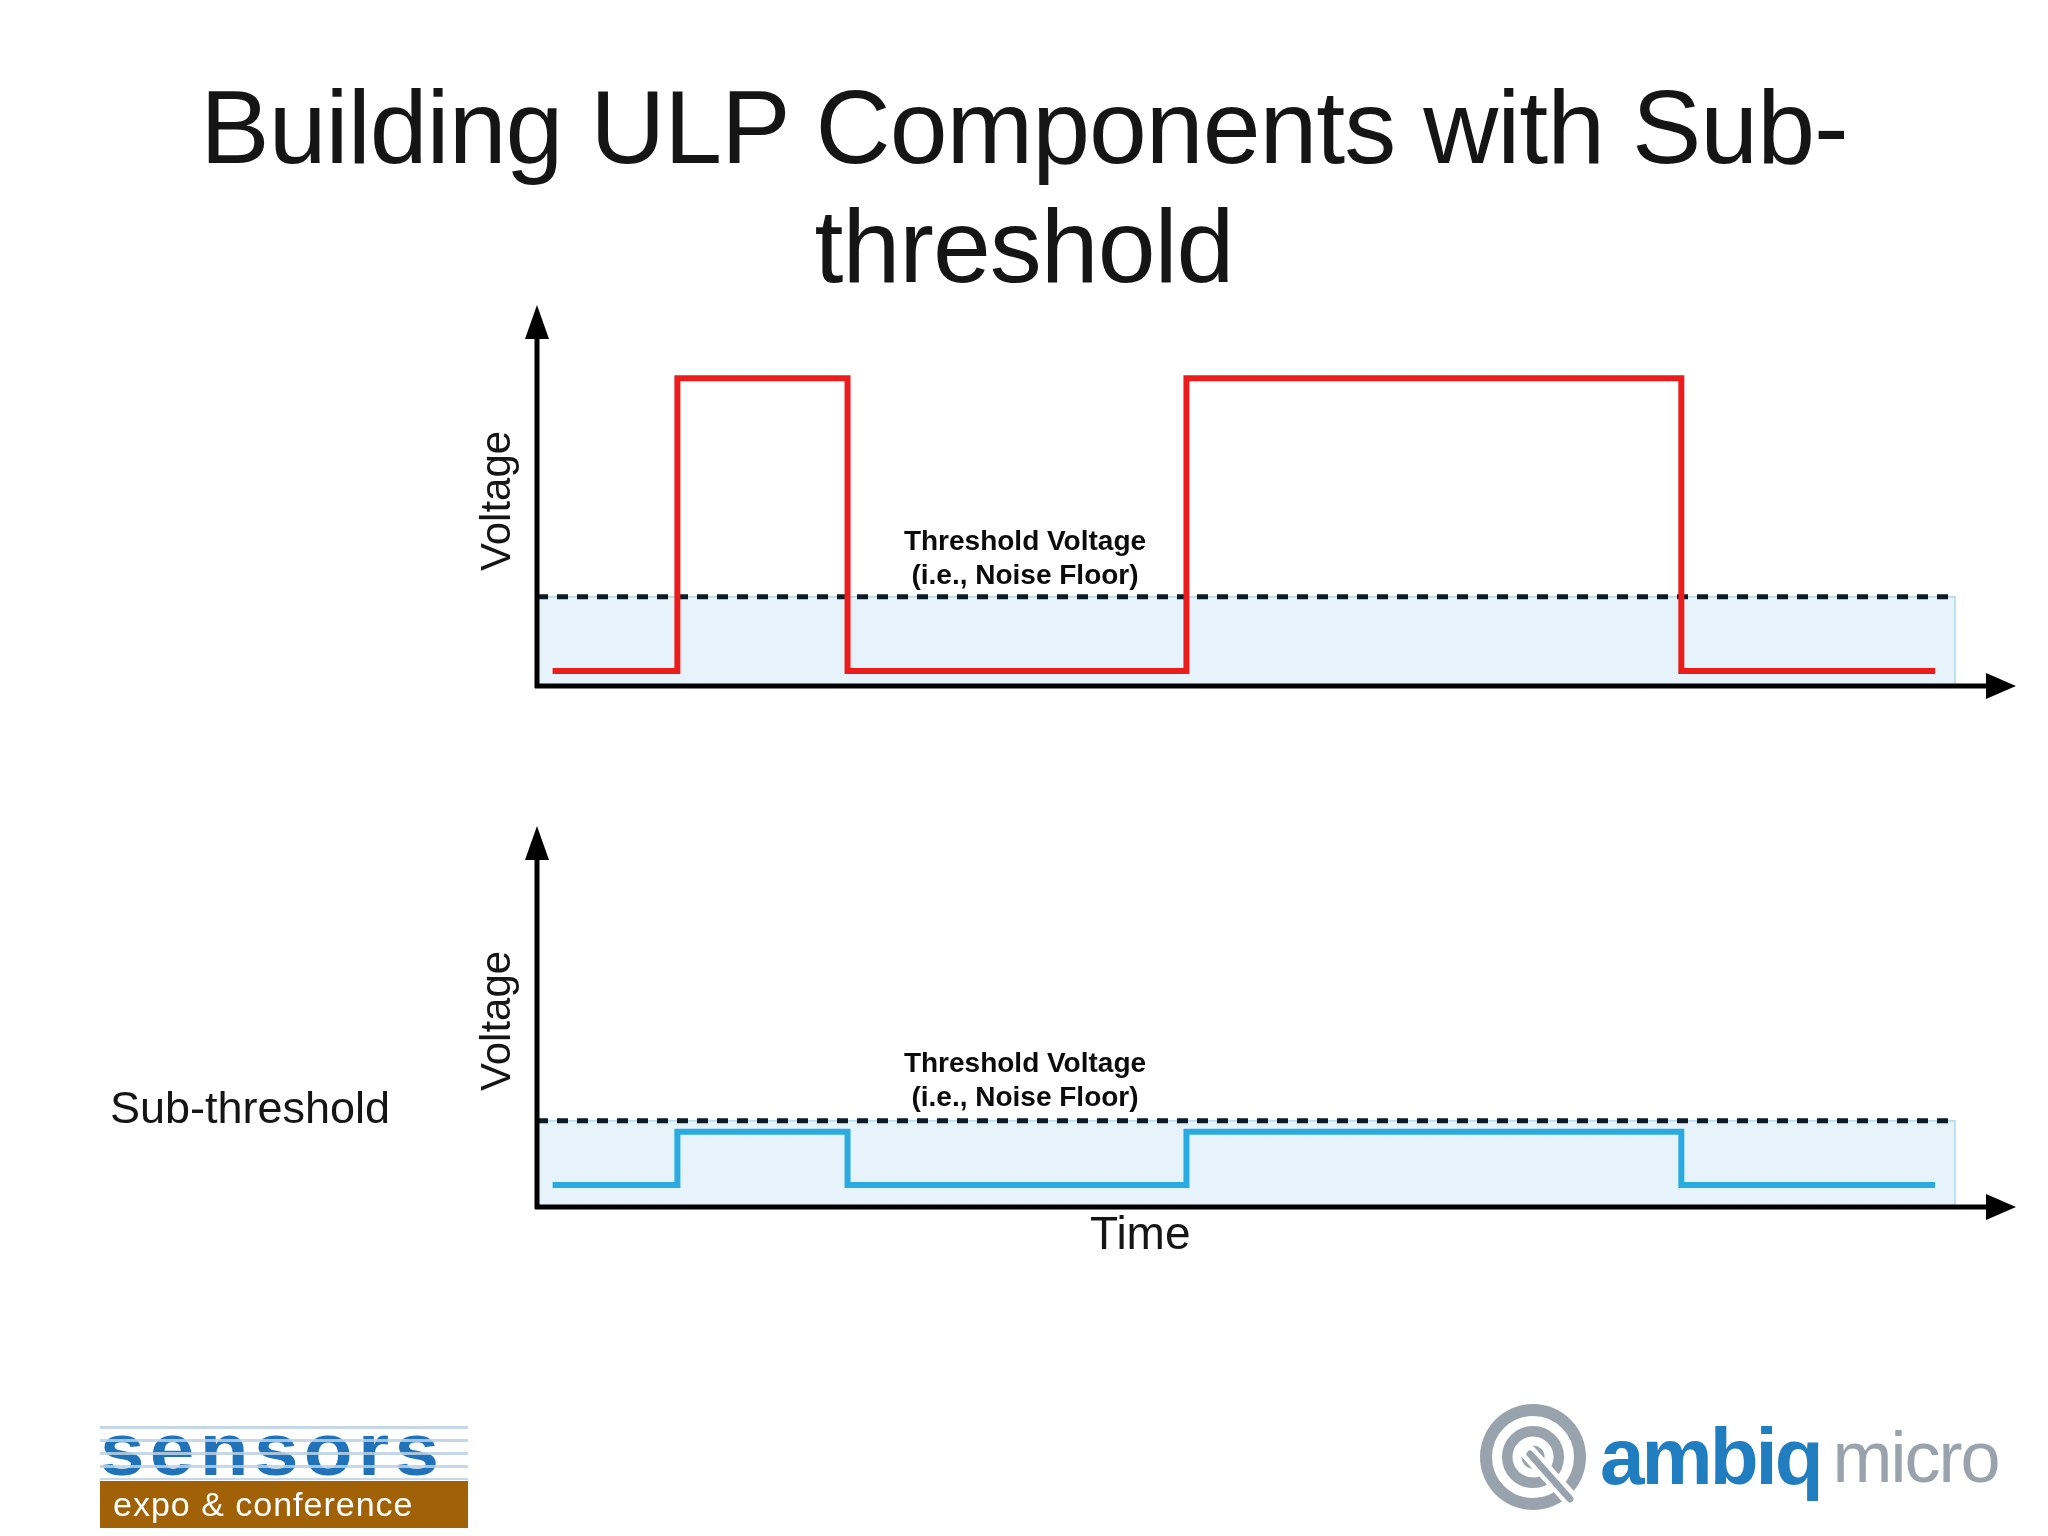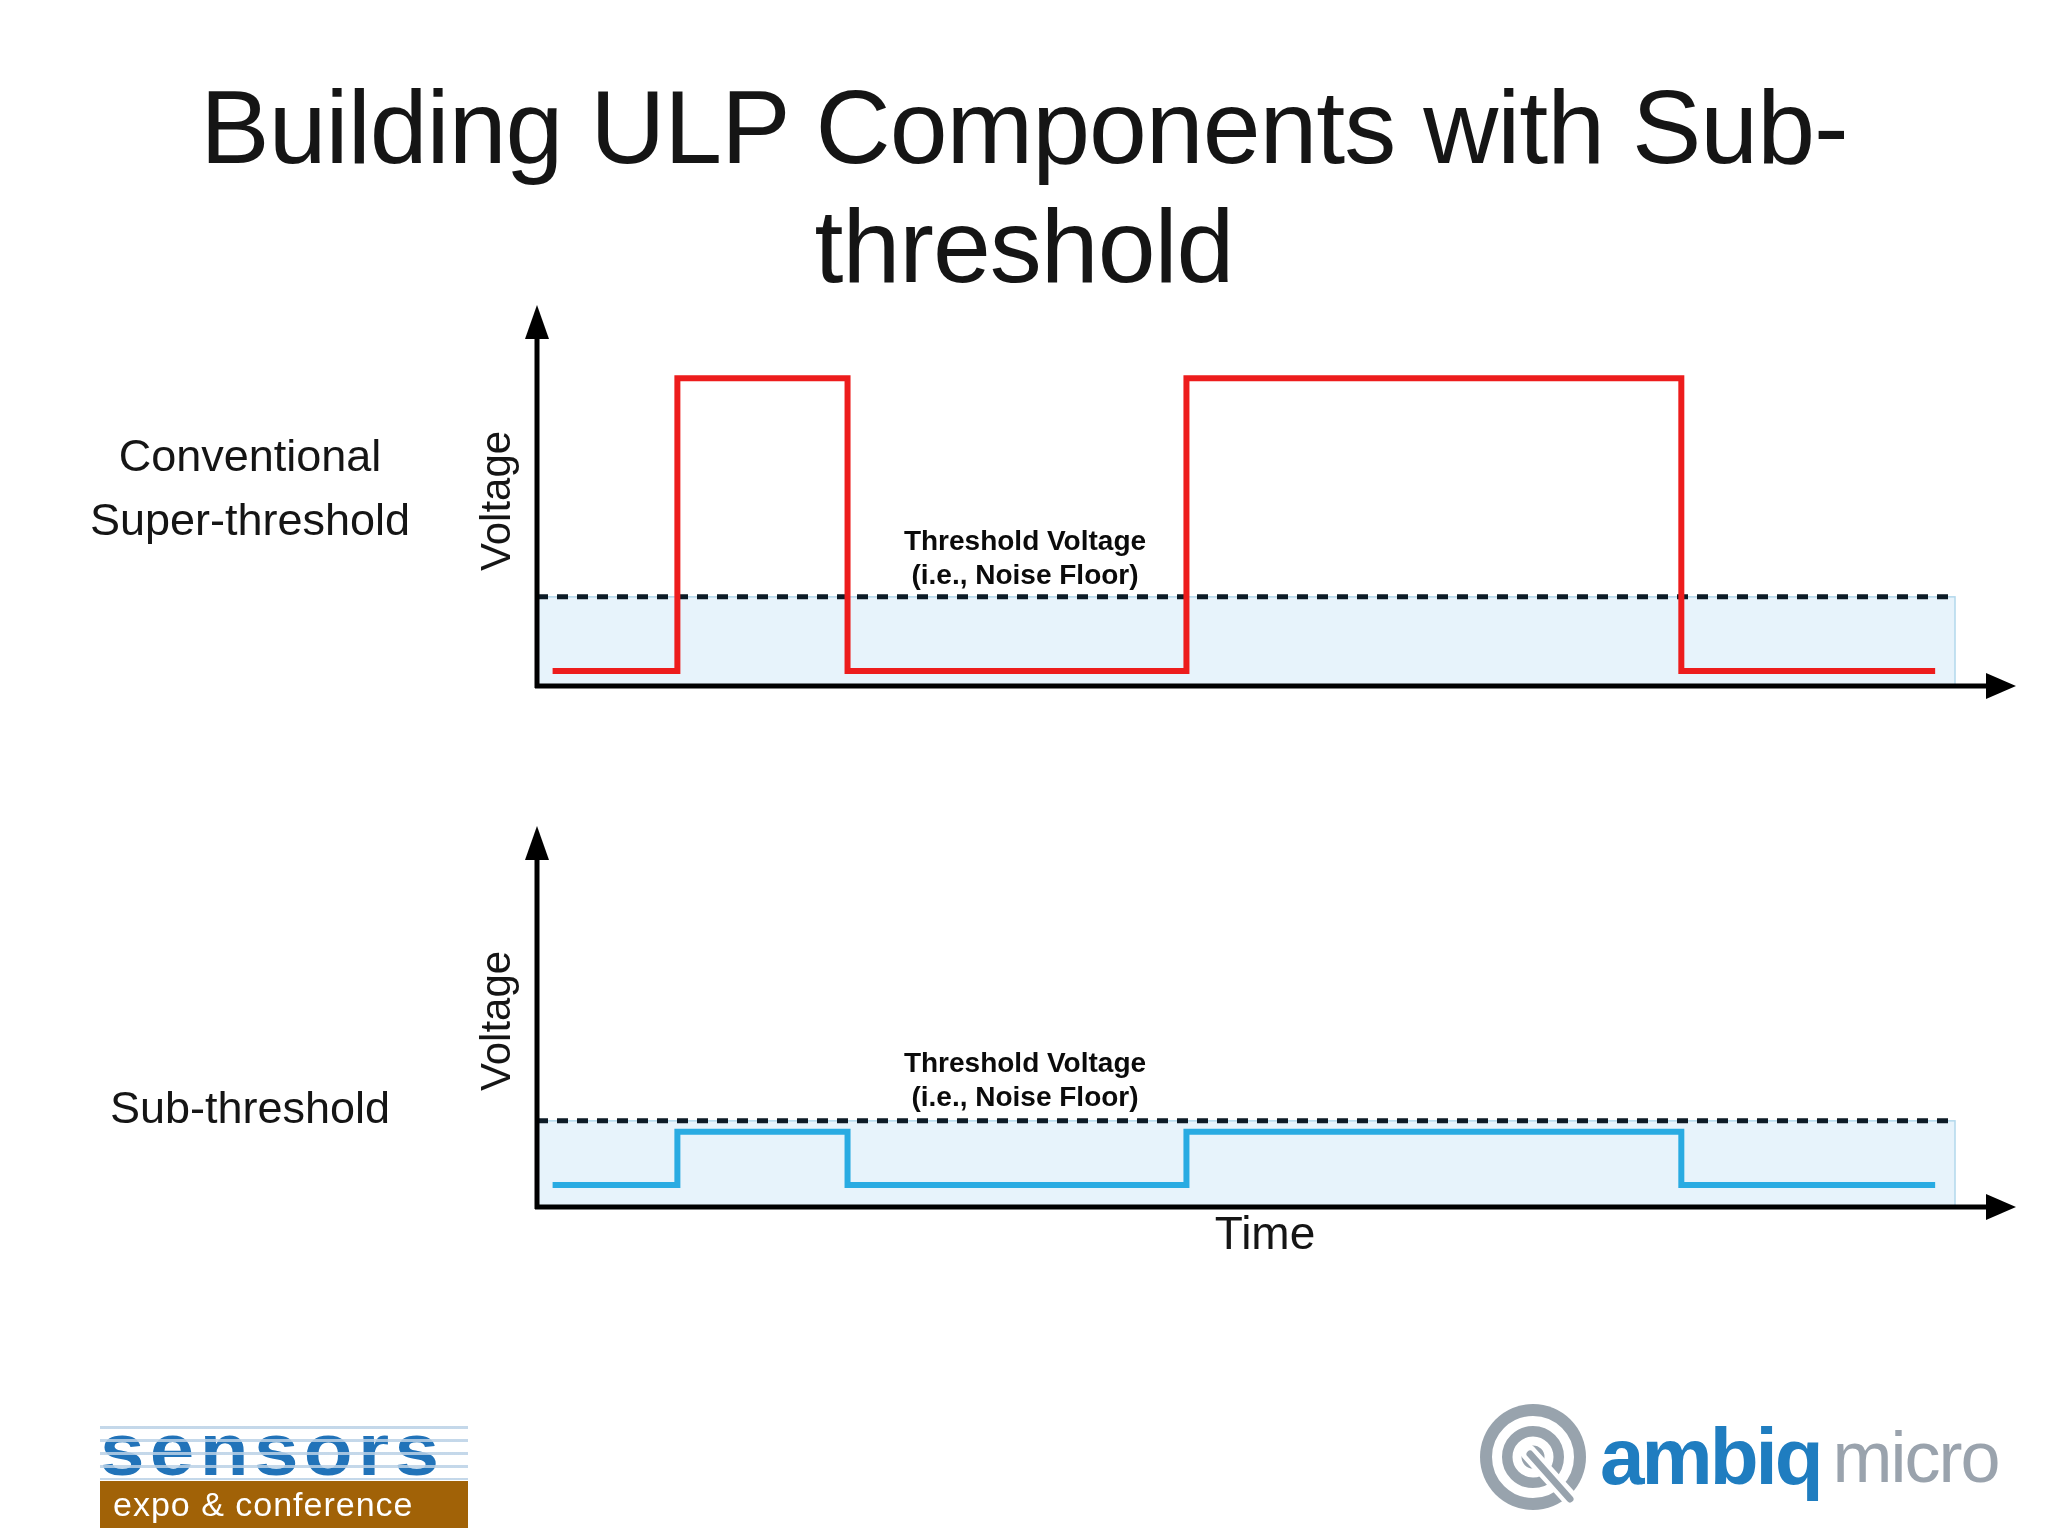--- a/index.html
+++ b/index.html
@@ -27,21 +27,21 @@
   #vlabel-bottom{left:466px;top:851px;}
   .chart-svg{left:520px;width:1500px;height:412px;}
   #chart-top{top:299px;}
   #chart-bottom{top:820px;}
   .threshold-note{
     left:800px;width:450px;text-align:center;font-size:28px;font-weight:700;
     line-height:1.22;color:#0b0b0b;white-space:pre-line;
   }
   #threshold-note-top{top:524px;}
   #threshold-note-bottom{top:1046px;}
-  #time-label{left:1090px;top:1206px;width:350px;text-align:center;font-size:46px;color:#151515;}
+  #time-label{left:1090px;top:1206px;width:350px;font-size:46px;color:#151515;}
   #footer-statement{
     left:84px;top:1332px;width:1920px;font-size:50px;font-weight:700;color:#0b0b0b;letter-spacing:-0.5px;
   }
   #footer-statement sup{font-size:30px;vertical-align:super;line-height:0;}
   
   #sensors-logo{left:100px;top:1414px;width:368px;height:114px;}
   #sensors-word-wrap{position:relative;width:368px;height:67px;overflow:hidden;}
   #sensors-word{
     position:absolute;left:0;bottom:-6px;
     font-size:74px;font-weight:700;letter-spacing:5px;color:#2173b9;
@@ -62,22 +62,20 @@
   #ambiq-word{font-size:80px;font-weight:700;color:#1f7dc0;letter-spacing:-3px;margin-left:12px;line-height:1;}
   #ambiq-micro{font-size:72px;font-weight:400;color:#9aa3ad;letter-spacing:-2px;margin-left:12px;line-height:1;}
 </style>
 </head>
 <body>
 
 <div id="slide">
 
   <div class="abs" id="title">Building ULP Components with Sub-threshold</div>
 
-  <div class="abs row-label" id="row-label-top">Conventional
-Super-threshold</div>
   <div class="abs vaxis-label" id="vlabel-top">Voltage</div>
   <svg class="abs chart-svg" id="chart-top" viewBox="0 0 1500 412" xmlns="http://www.w3.org/2000/svg">
       <rect x="17" y="297.853" width="1418" height="89.14699999999999" fill="#e7f3fb" stroke="#b2d8ec" stroke-width="1.5"></rect>
       <line x1="17" y1="297.853" x2="1435" y2="297.853" stroke="#0d1b26" stroke-width="5" stroke-dasharray="11 9" stroke-linecap="butt"></line>
       <line x1="15" y1="387" x2="1470" y2="387" stroke="#000000" stroke-width="5"></line>
       <polygon points="1496,387 1466,374 1466,400" fill="#000000"></polygon>
       <line x1="17" y1="389" x2="17" y2="36" stroke="#000000" stroke-width="5"></line>
       <polygon points="17,6 5,40 29,40" fill="#000000"></polygon>
       <polyline points="32.598,372.08 157.382,372.08 157.382,79.27499999999999 327.542,79.27499999999999 327.542,372.08 666.4440000000001,372.08 666.4440000000001,79.27499999999999 1161.326,79.27499999999999 1161.326,372.08 1415.148,372.08" fill="none" stroke="#ed1c1c" stroke-width="6" stroke-linejoin="miter"></polyline>
     </svg>

